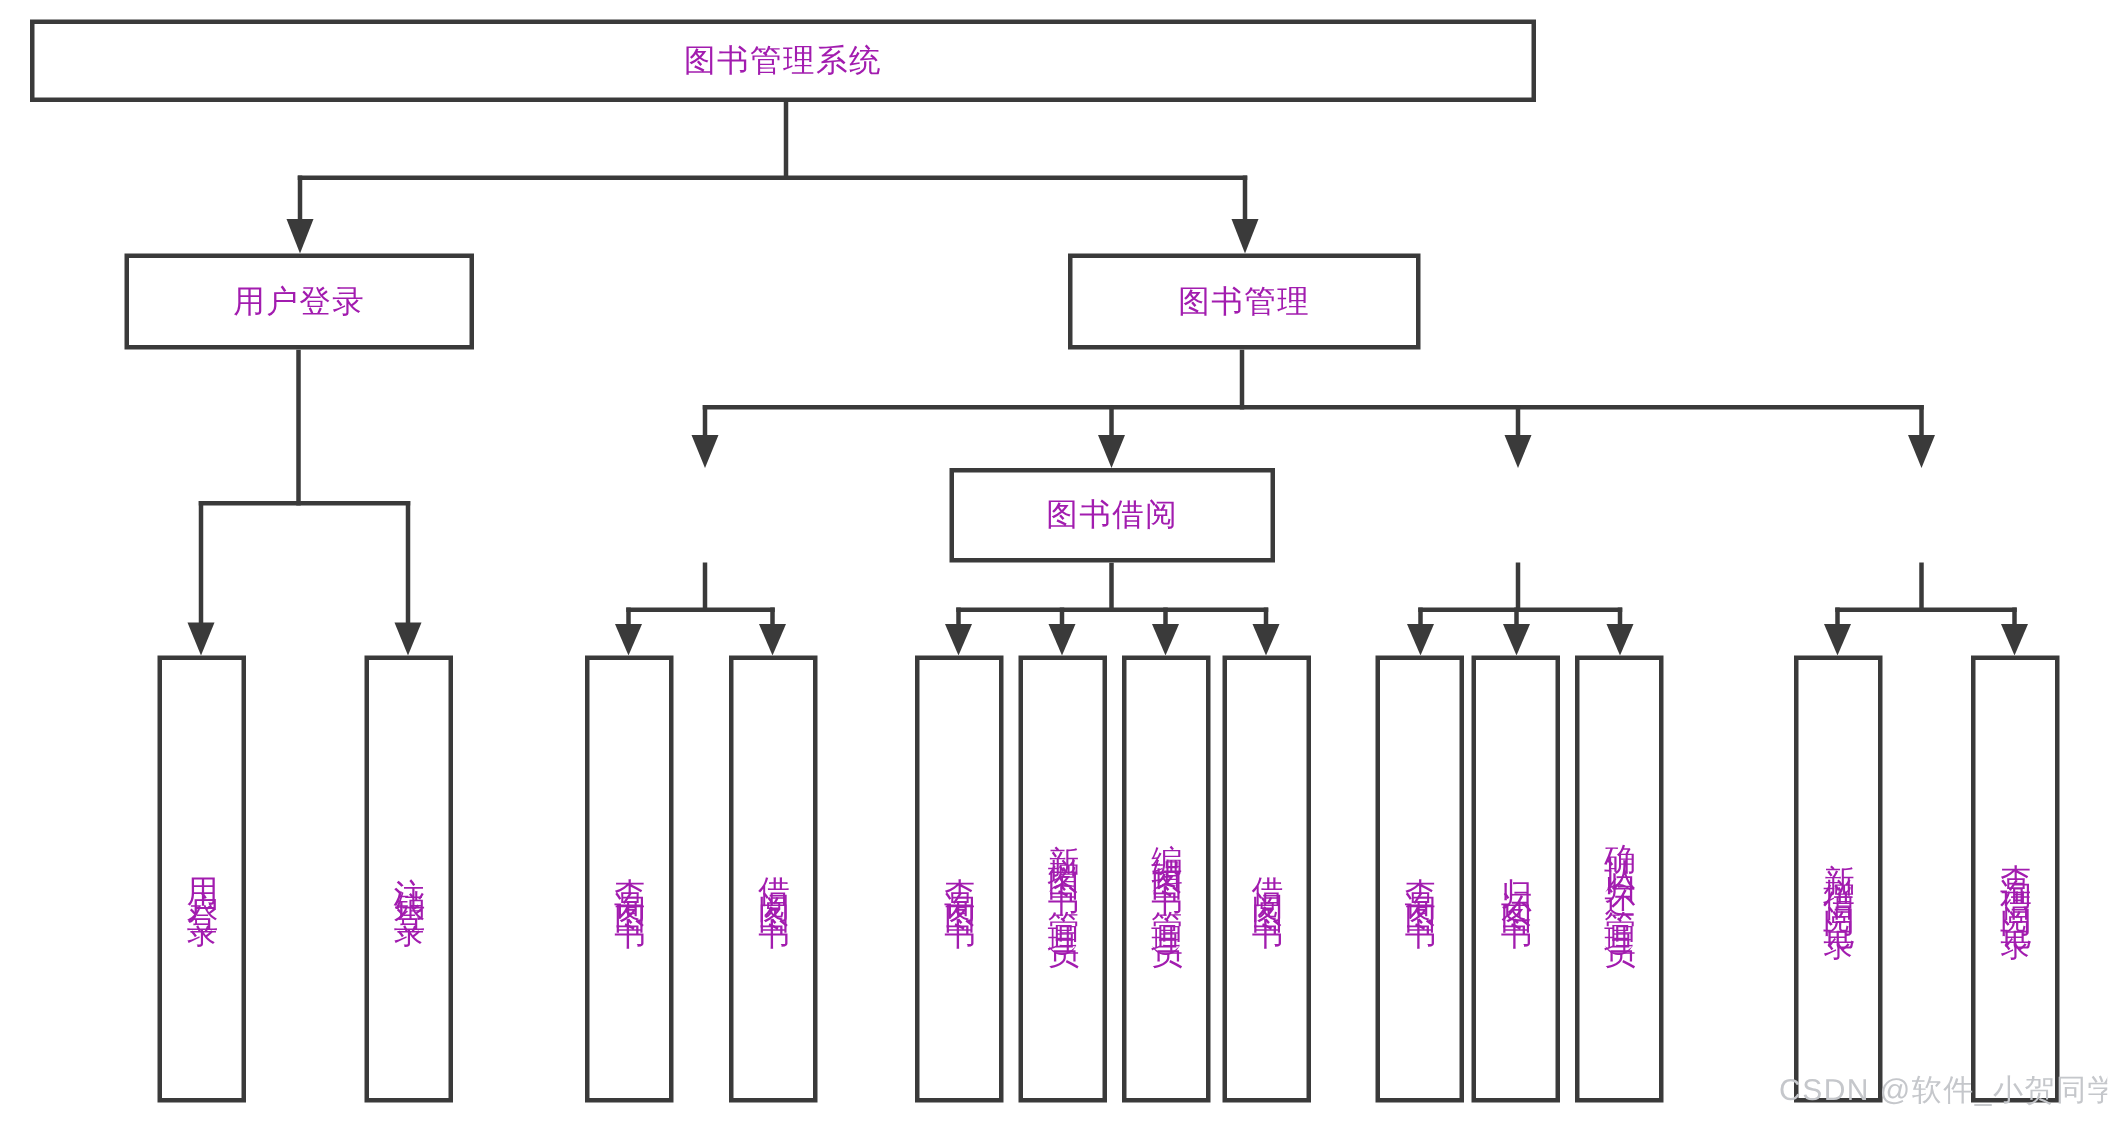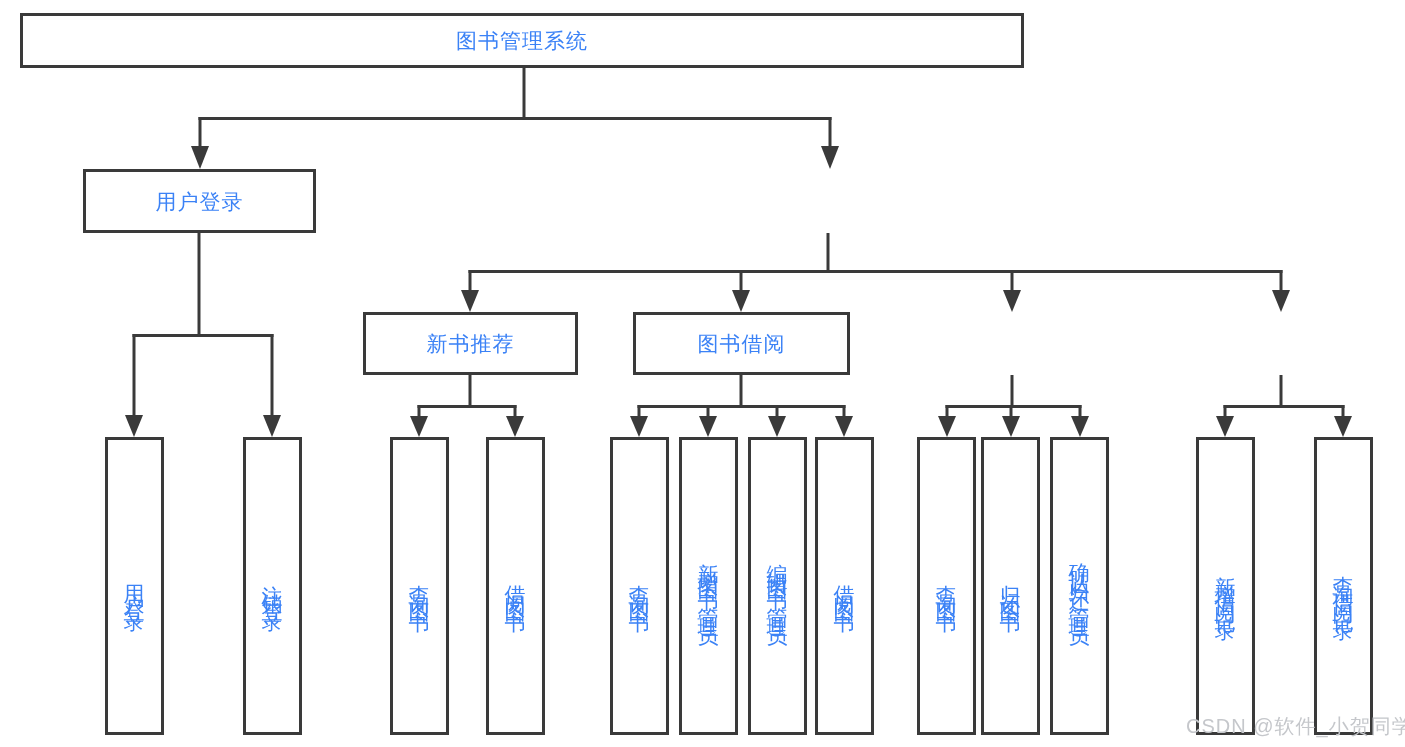--- a/index.html
+++ b/index.html
@@ -8,21 +8,21 @@
     width:1405px;height:747px;
     background:#ffffff;
     font-family:"Liberation Sans","DejaVu Sans",sans-serif;
     overflow:hidden;
   }
   .box{
     position:absolute;
     box-sizing:border-box;
     border:3px solid #3a3a3a;
     background:#ffffff;
-    color:#3b82f6;
+    color:#a21caf;
     display:flex;align-items:center;justify-content:center;
     font-size:21px;
     line-height:1;
     text-align:center;
   }
   .hbox{letter-spacing:1px;}
   .leaf{
     writing-mode:vertical-rl;
     text-orientation:mixed;
     letter-spacing:9px;
@@ -122,22 +122,22 @@
       <polygon points="1002,416 1020,416 1011,437"></polygon>
       <polygon points="1071,416 1089,416 1080,437"></polygon>
       <polygon points="1216,416 1234,416 1225,437"></polygon>
       <polygon points="1334,416 1352,416 1343,437"></polygon>
     </g>
   </svg>
 
   <div id="root" class="box hbox">图书管理系统</div>
 
   <div id="ulogin" class="box hbox">用户登录</div>
+  <div id="bmgmt" class="box hbox">图书管理</div>
 
-  <div id="l3a" class="box hbox">新书推荐</div>
   <div id="l3b" class="box hbox">图书借阅</div>
 
   <div id="lf1" class="box leaf">用户登录</div>
   <div id="lf2" class="box leaf">注销登录</div>
   <div id="lf3" class="box leaf">查询图书</div>
   <div id="lf4" class="box leaf">借阅图书</div>
   <div id="lf5" class="box leaf">查询图书</div>
   <div id="lf6" class="box leaf">新增图书（管理员）</div>
   <div id="lf7" class="box leaf">编辑图书（管理员）</div>
   <div id="lf8" class="box leaf">借阅图书</div>

